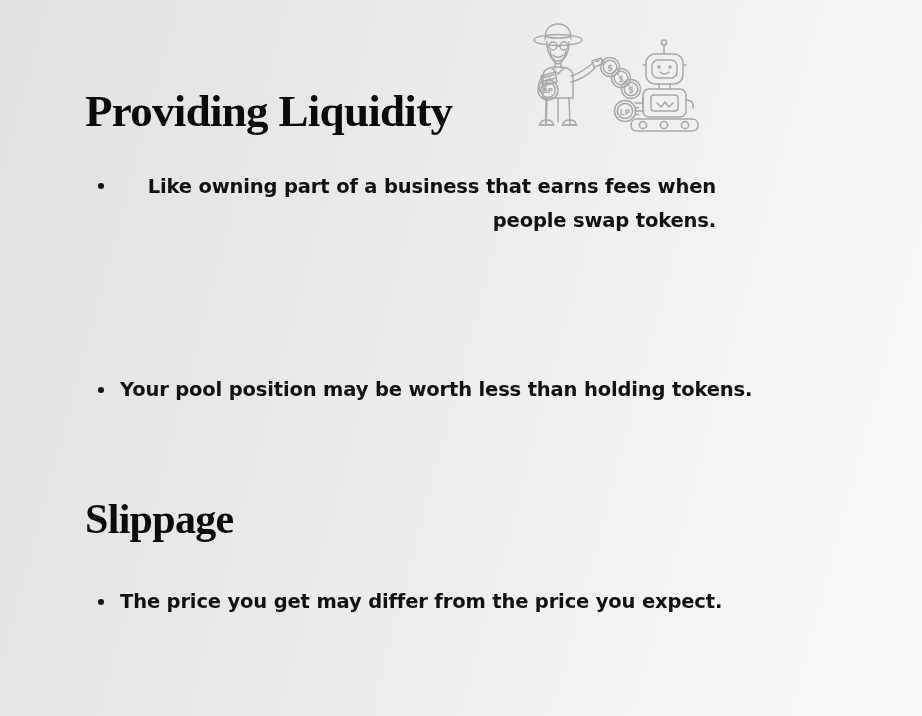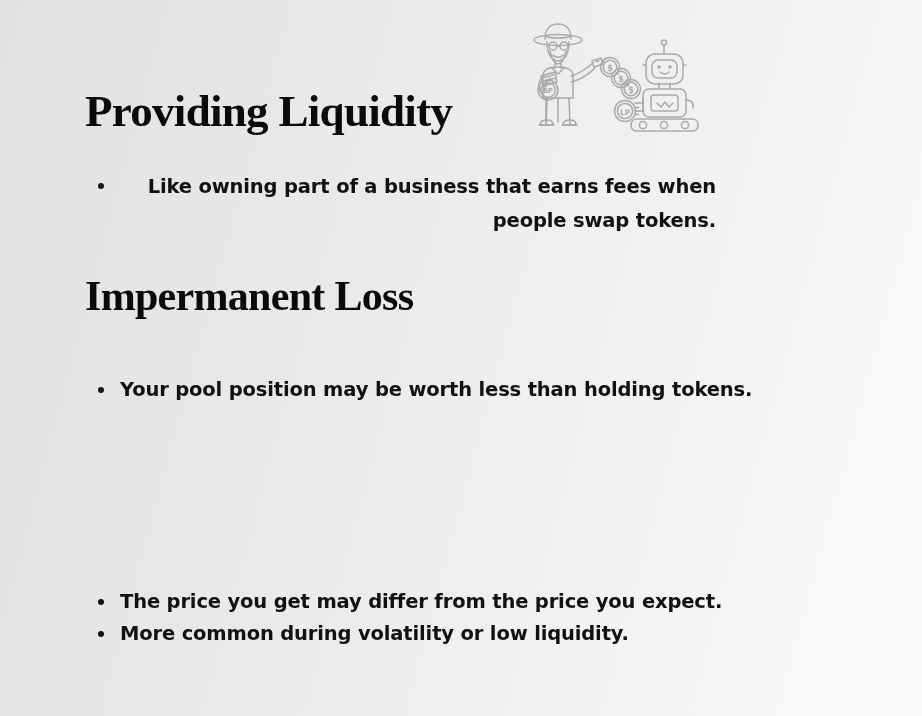--- a/index.html
+++ b/index.html
@@ -203,34 +203,30 @@
 
   <h1 class="heading" id="heading-providing-liquidity">Providing Liquidity</h1>
 
   <ul class="bullet-list" id="list-providing-liquidity">
     <li class="bullet-item">
       <span class="dot"></span>
       <span class="txt">Like owning part of a business that earns fees when people swap tokens.</span>
     </li>
   </ul>
 
-  <h1 class="heading" id="heading-impermanent-loss">Impermanent Loss</h1>
 
   <ul class="bullet-list" id="list-impermanent-loss">
     <li class="bullet-item">
       <span class="dot"></span>
       <span class="txt">Your pool position may be worth less than holding tokens.</span>
     </li>
   </ul>
 
+  <h1 class="heading" id="heading-slippage">Slippage</h1>
 
   <ul class="bullet-list" id="list-slippage">
     <li class="bullet-item">
       <span class="dot"></span>
       <span class="txt">The price you get may differ from the price you expect.</span>
     </li>
-    <li class="bullet-item">
-      <span class="dot"></span>
-      <span class="txt">More common during volatility or low liquidity.</span>
-    </li>
   </ul>
 
 </div>
 
 </body></html>

